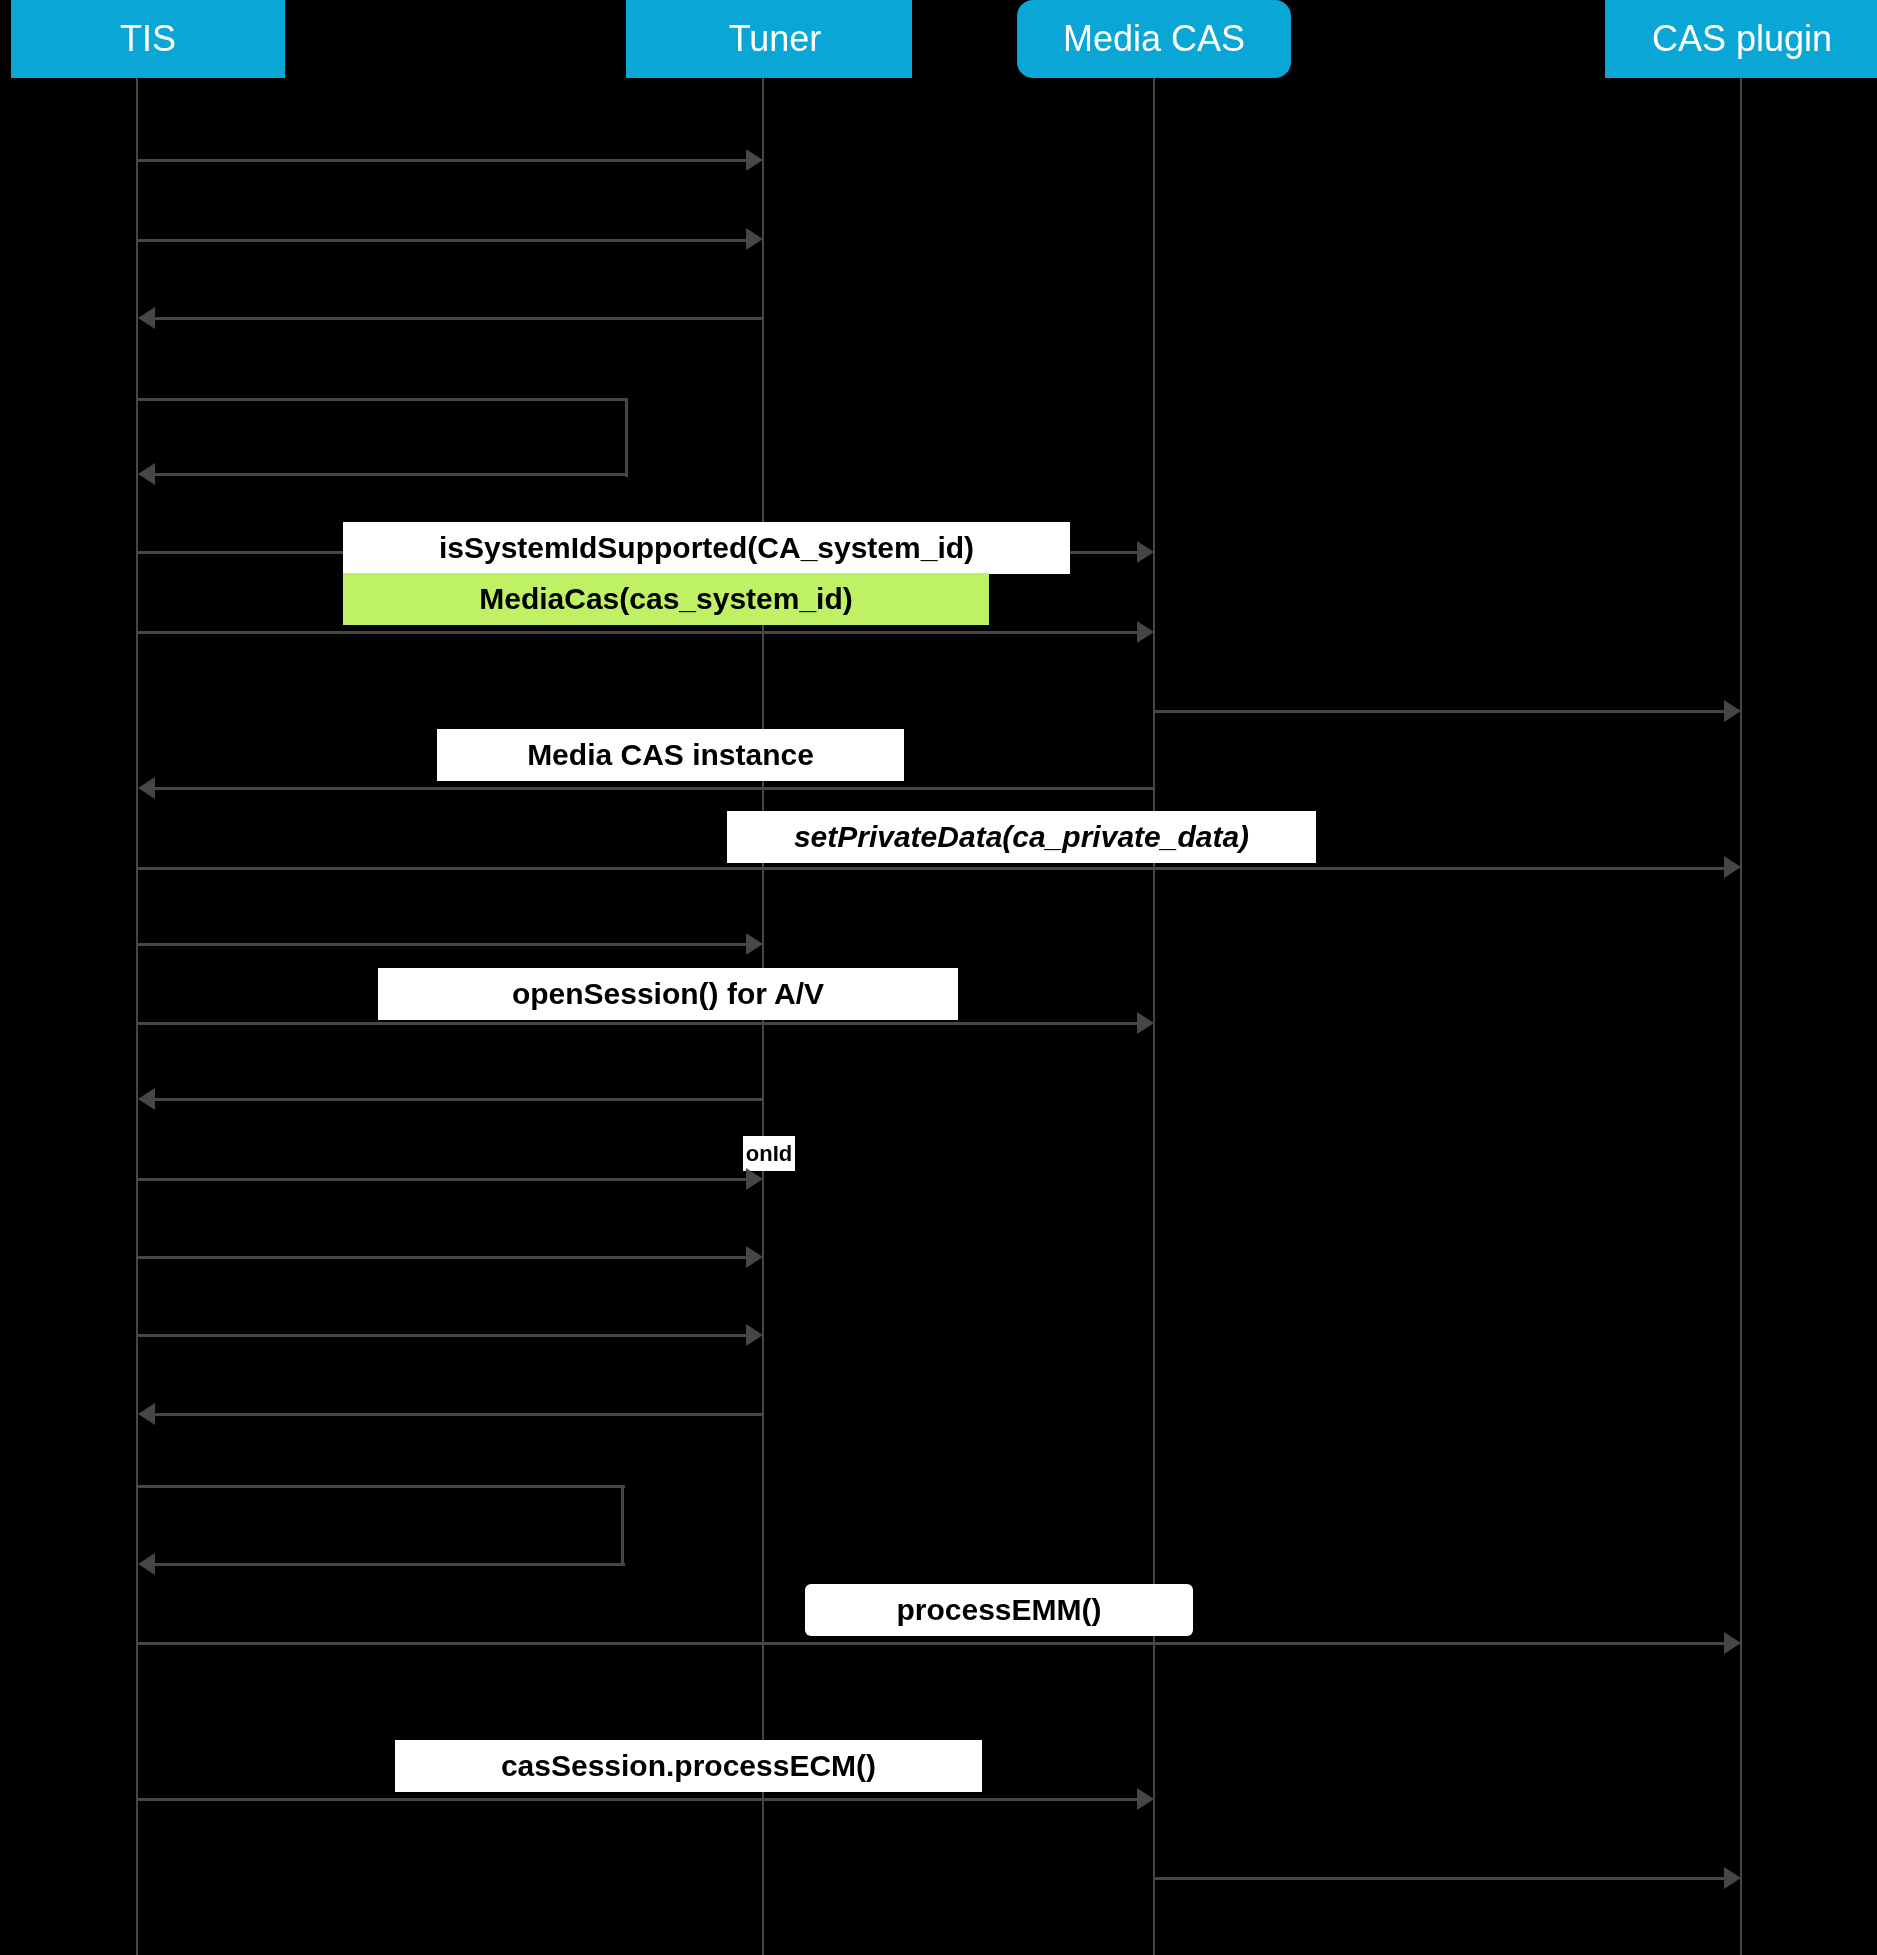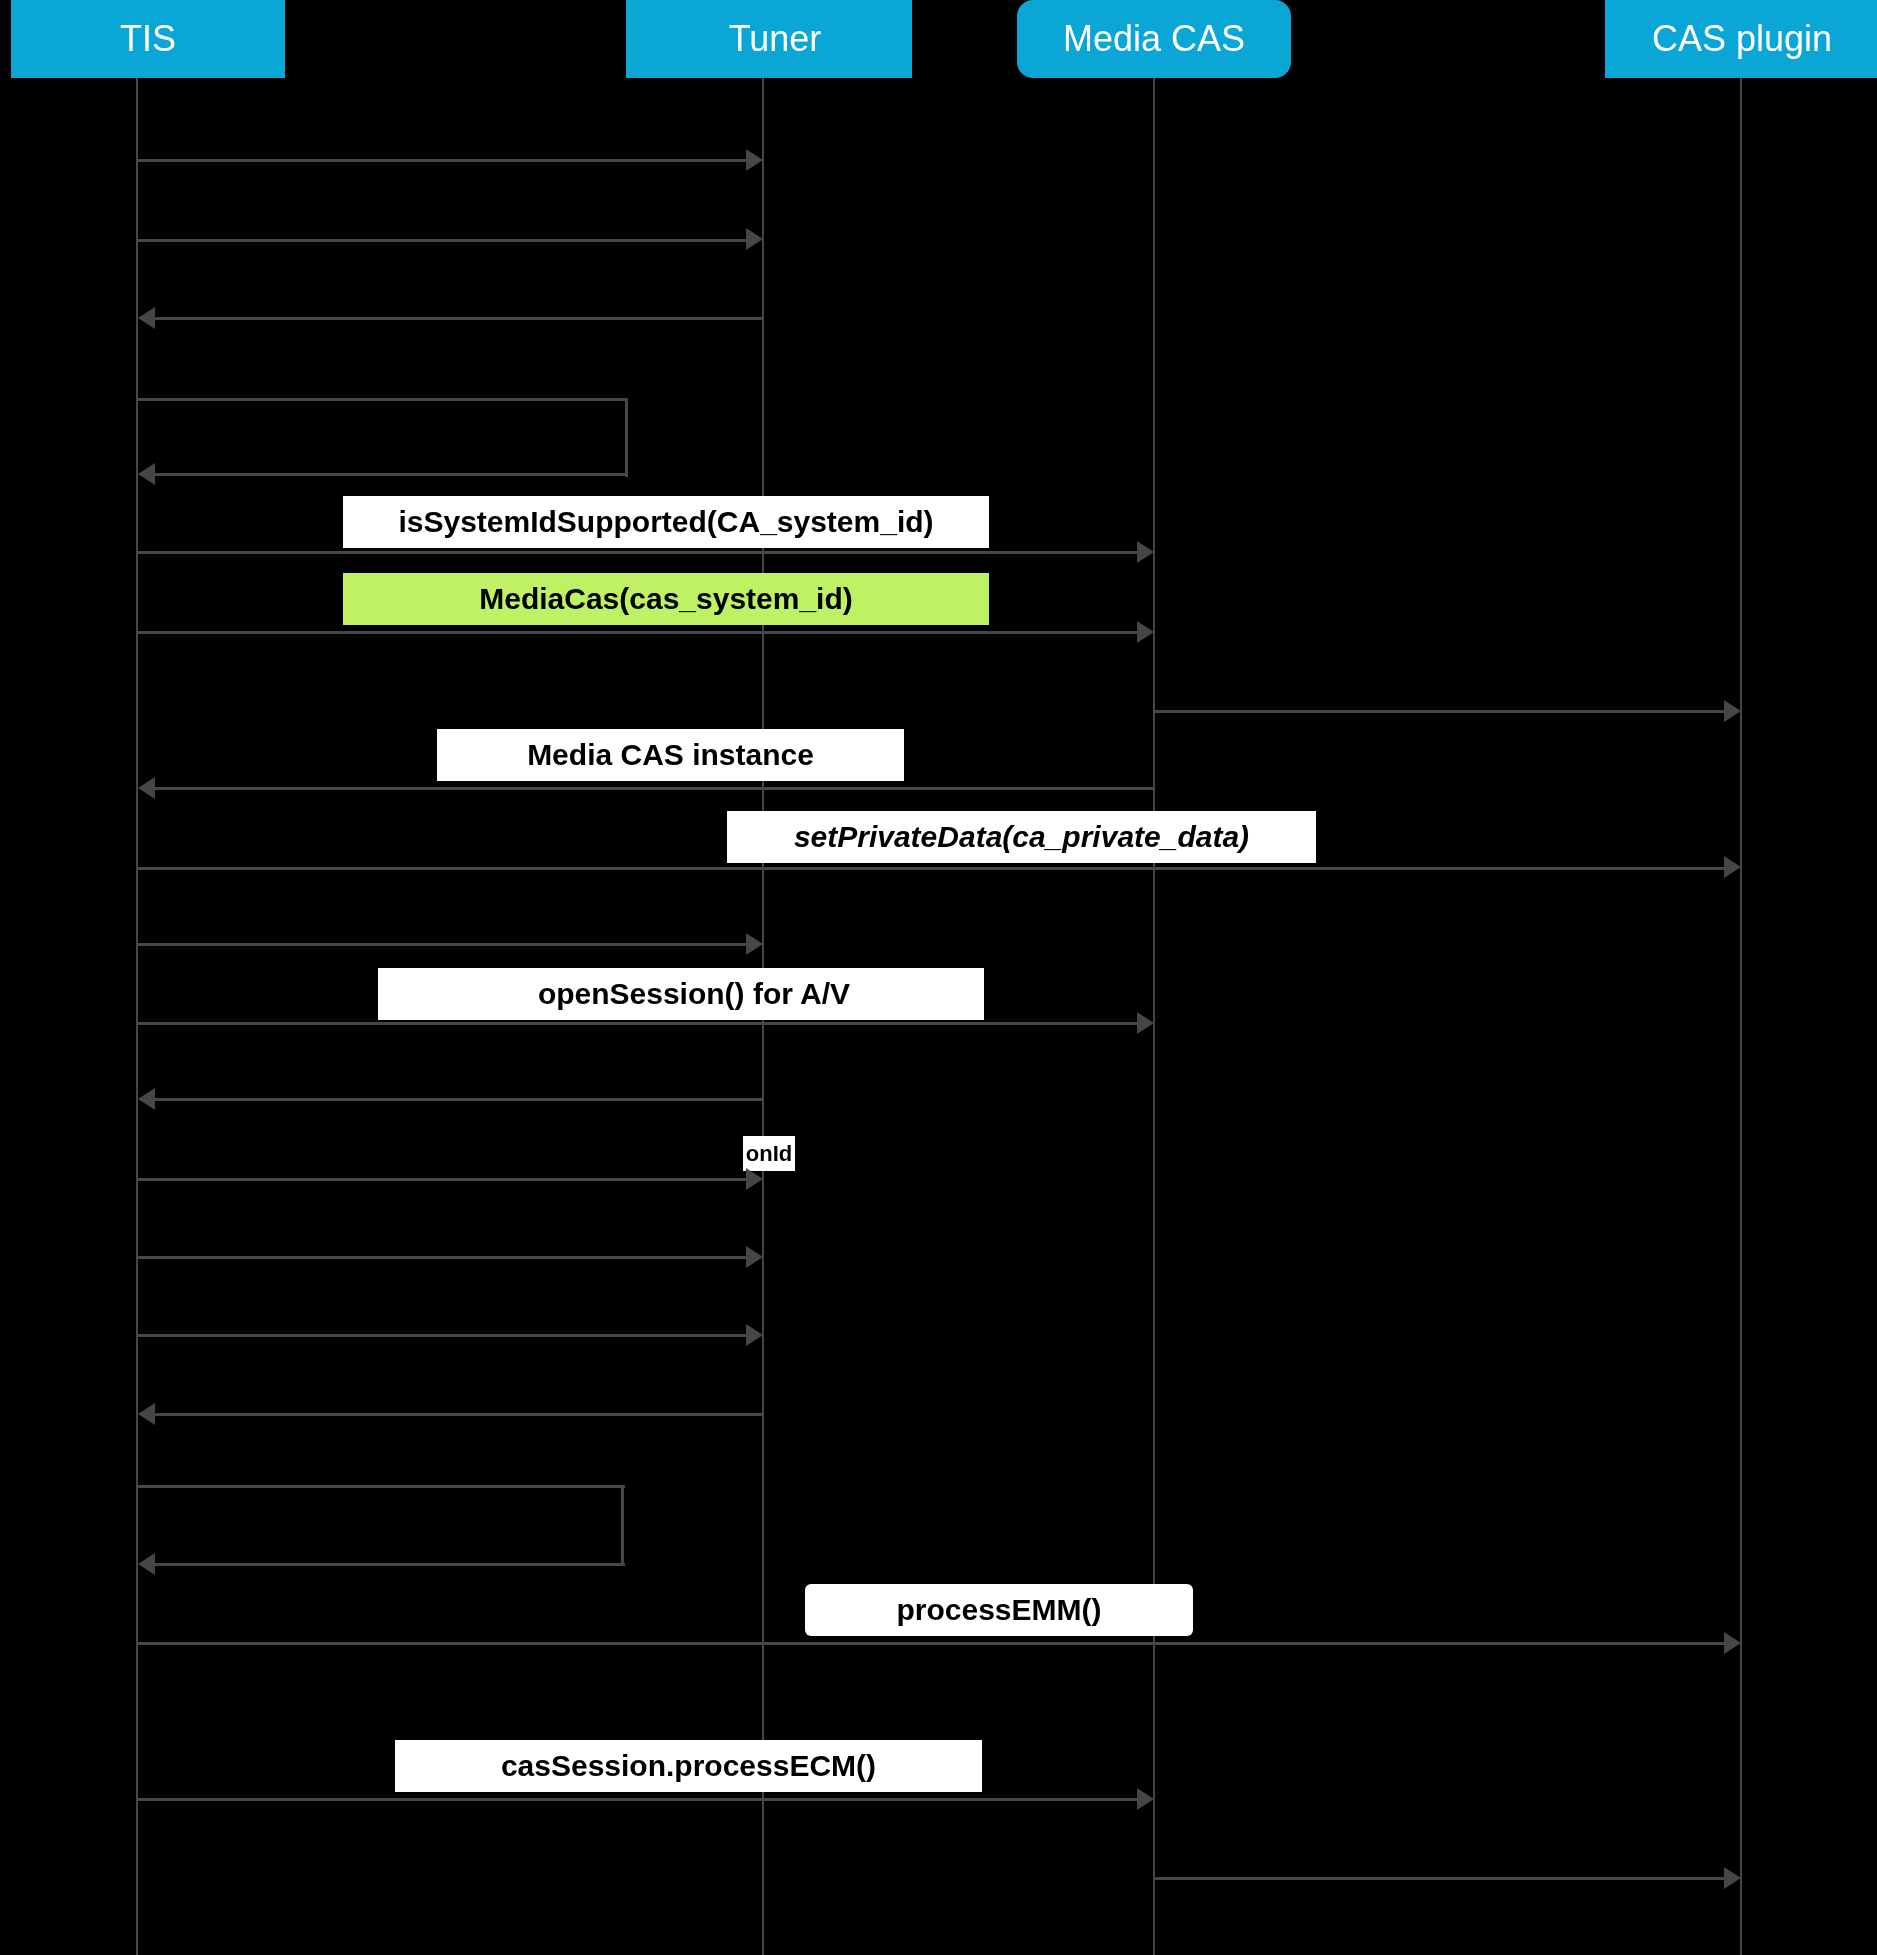--- a/index.html
+++ b/index.html
@@ -75,37 +75,37 @@
     <div class="msg-line" style="left: 138px; top: 239px; width: 608px; background: rgb(70, 70, 70);"></div>
     <div class="arrowhead" style="left: 746px; top: 228px; border-left: 17px solid rgb(70, 70, 70);"></div>
     <div class="msg-line" style="left: 155px; top: 317px; width: 608px; background: rgb(70, 70, 70);"></div>
     <div class="arrowhead" style="left: 138px; top: 307px; border-right: 17px solid rgb(70, 70, 70);"></div>
     <div class="msg-line" style="left: 138px; top: 398px; width: 490px; background: rgb(70, 70, 70);"></div>
     <div class="msg-vline" style="left: 625px; top: 398px; height: 79px; background: rgb(70, 70, 70);"></div>
     <div class="msg-line" style="left: 155px; top: 473px; width: 473px; background: rgb(70, 70, 70);"></div>
     <div class="arrowhead" style="left: 138px; top: 463px; border-right: 17px solid rgb(70, 70, 70);"></div>
     <div class="msg-line" style="left: 138px; top: 551px; width: 999px; background: rgb(70, 70, 70);"></div>
     <div class="arrowhead" style="left: 1137px; top: 541px; border-left: 17px solid rgb(70, 70, 70);"></div>
-    <div class="msg-label" style="left: 343px; top: 496px; width: 646px; height: 52px; background: rgb(255, 255, 255); color: rgb(0, 0, 0);">isSystemIdSupported(CA_system_id)</div>
+    <div class="msg-label" style="left: 343px; top: 522px; width: 727px; height: 52px; background: rgb(255, 255, 255); color: rgb(0, 0, 0);">isSystemIdSupported(CA_system_id)</div>
     <div class="msg-line" style="left: 138px; top: 631px; width: 999px; background: rgb(70, 70, 70);"></div>
     <div class="arrowhead" style="left: 1137px; top: 621px; border-left: 17px solid rgb(70, 70, 70);"></div>
     <div class="msg-label" style="left: 343px; top: 573px; width: 646px; height: 52px; background: #bef264; color: rgb(0, 0, 0); text-align: right;">MediaCas(cas_system_id)</div>
     <div class="msg-line" style="left: 1154px; top: 710px; width: 570px; background: rgb(70, 70, 70);"></div>
     <div class="arrowhead" style="left: 1724px; top: 700px; border-left: 17px solid rgb(70, 70, 70);"></div>
     <div class="msg-line" style="left: 155px; top: 787px; width: 999px; background: rgb(70, 70, 70);"></div>
     <div class="arrowhead" style="left: 138px; top: 777px; border-right: 17px solid rgb(70, 70, 70);"></div>
     <div class="msg-label" style="left: 437px; top: 729px; width: 467px; height: 52px; background: rgb(255, 255, 255); color: rgb(0, 0, 0);">Media CAS instance</div>
     <div class="msg-line" style="left: 138px; top: 867px; width: 1587px; background: rgb(70, 70, 70);"></div>
     <div class="arrowhead" style="left: 1724px; top: 856px; border-left: 17px solid rgb(70, 70, 70);"></div>
     <div class="msg-label" style="left: 727px; top: 811px; width: 589px; height: 52px; background: rgb(255, 255, 255); color: rgb(0, 0, 0); font-style: italic;">setPrivateData(ca_private_data)</div>
     <div class="msg-line" style="left: 138px; top: 943px; width: 608px; background: rgb(70, 70, 70);"></div>
     <div class="arrowhead" style="left: 746px; top: 933px; border-left: 17px solid rgb(70, 70, 70);"></div>
     <div class="msg-line" style="left: 138px; top: 1022px; width: 999px; background: rgb(70, 70, 70);"></div>
     <div class="arrowhead" style="left: 1137px; top: 1012px; border-left: 17px solid rgb(70, 70, 70);"></div>
-    <div class="msg-label" style="left: 378px; top: 968px; width: 580px; height: 52px; background: rgb(255, 255, 255); color: rgb(0, 0, 0); padding-left: 26px;">openSession() for A/V</div>
+    <div class="msg-label" style="left: 378px; top: 968px; width: 580px; height: 52px; background: rgb(255, 255, 255); color: rgb(0, 0, 0);">openSession() for A/V</div>
     <div class="msg-line" style="left: 155px; top: 1098px; width: 608px; background: rgb(70, 70, 70);"></div>
     <div class="arrowhead" style="left: 138px; top: 1088px; border-right: 17px solid rgb(70, 70, 70);"></div>
     <div class="msg-note" style="left: 743px; top: 1136px; width: 52px; height: 35px; background: rgb(255, 255, 255); color: rgb(0, 0, 0);">onId</div>
     <div class="msg-line" style="left: 138px; top: 1178px; width: 608px; background: rgb(70, 70, 70);"></div>
     <div class="arrowhead" style="left: 746px; top: 1168px; border-left: 17px solid rgb(70, 70, 70);"></div>
     <div class="msg-line" style="left: 138px; top: 1256px; width: 608px; background: rgb(70, 70, 70);"></div>
     <div class="arrowhead" style="left: 746px; top: 1246px; border-left: 17px solid rgb(70, 70, 70);"></div>
     <div class="msg-line" style="left: 138px; top: 1334px; width: 608px; background: rgb(70, 70, 70);"></div>
     <div class="arrowhead" style="left: 746px; top: 1324px; border-left: 17px solid rgb(70, 70, 70);"></div>
     <div class="msg-line" style="left: 155px; top: 1413px; width: 608px; background: rgb(70, 70, 70);"></div>

